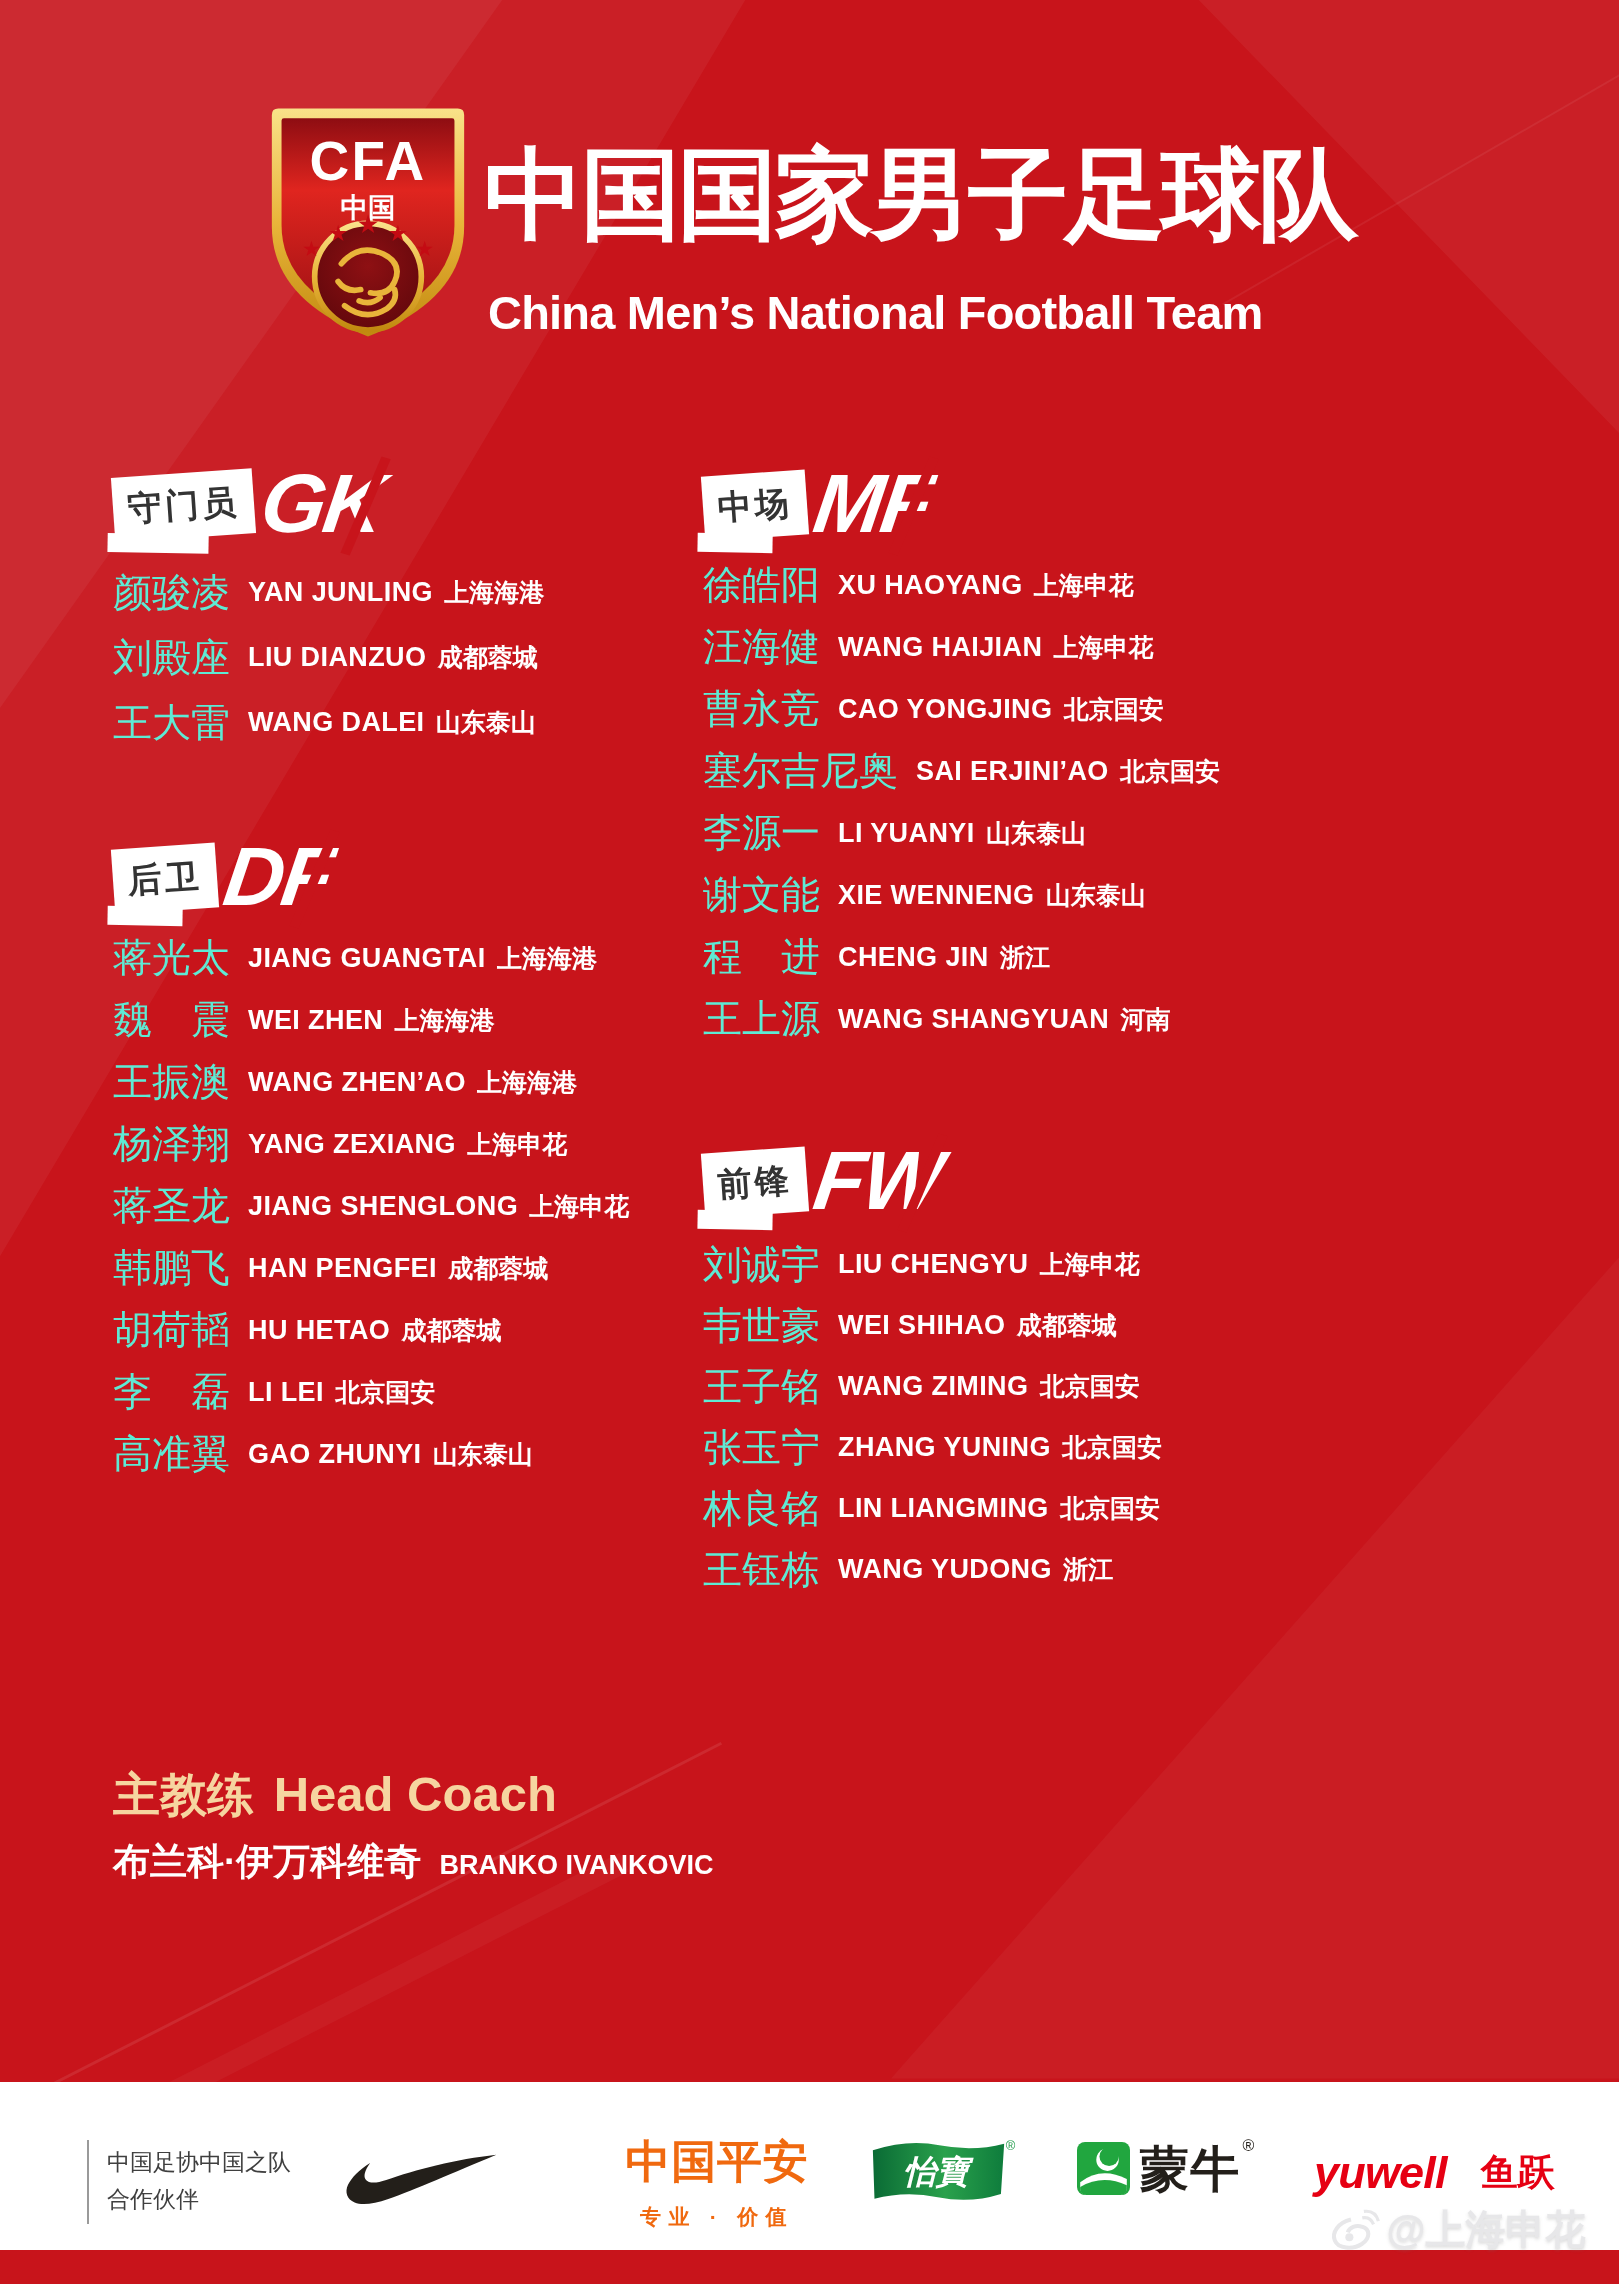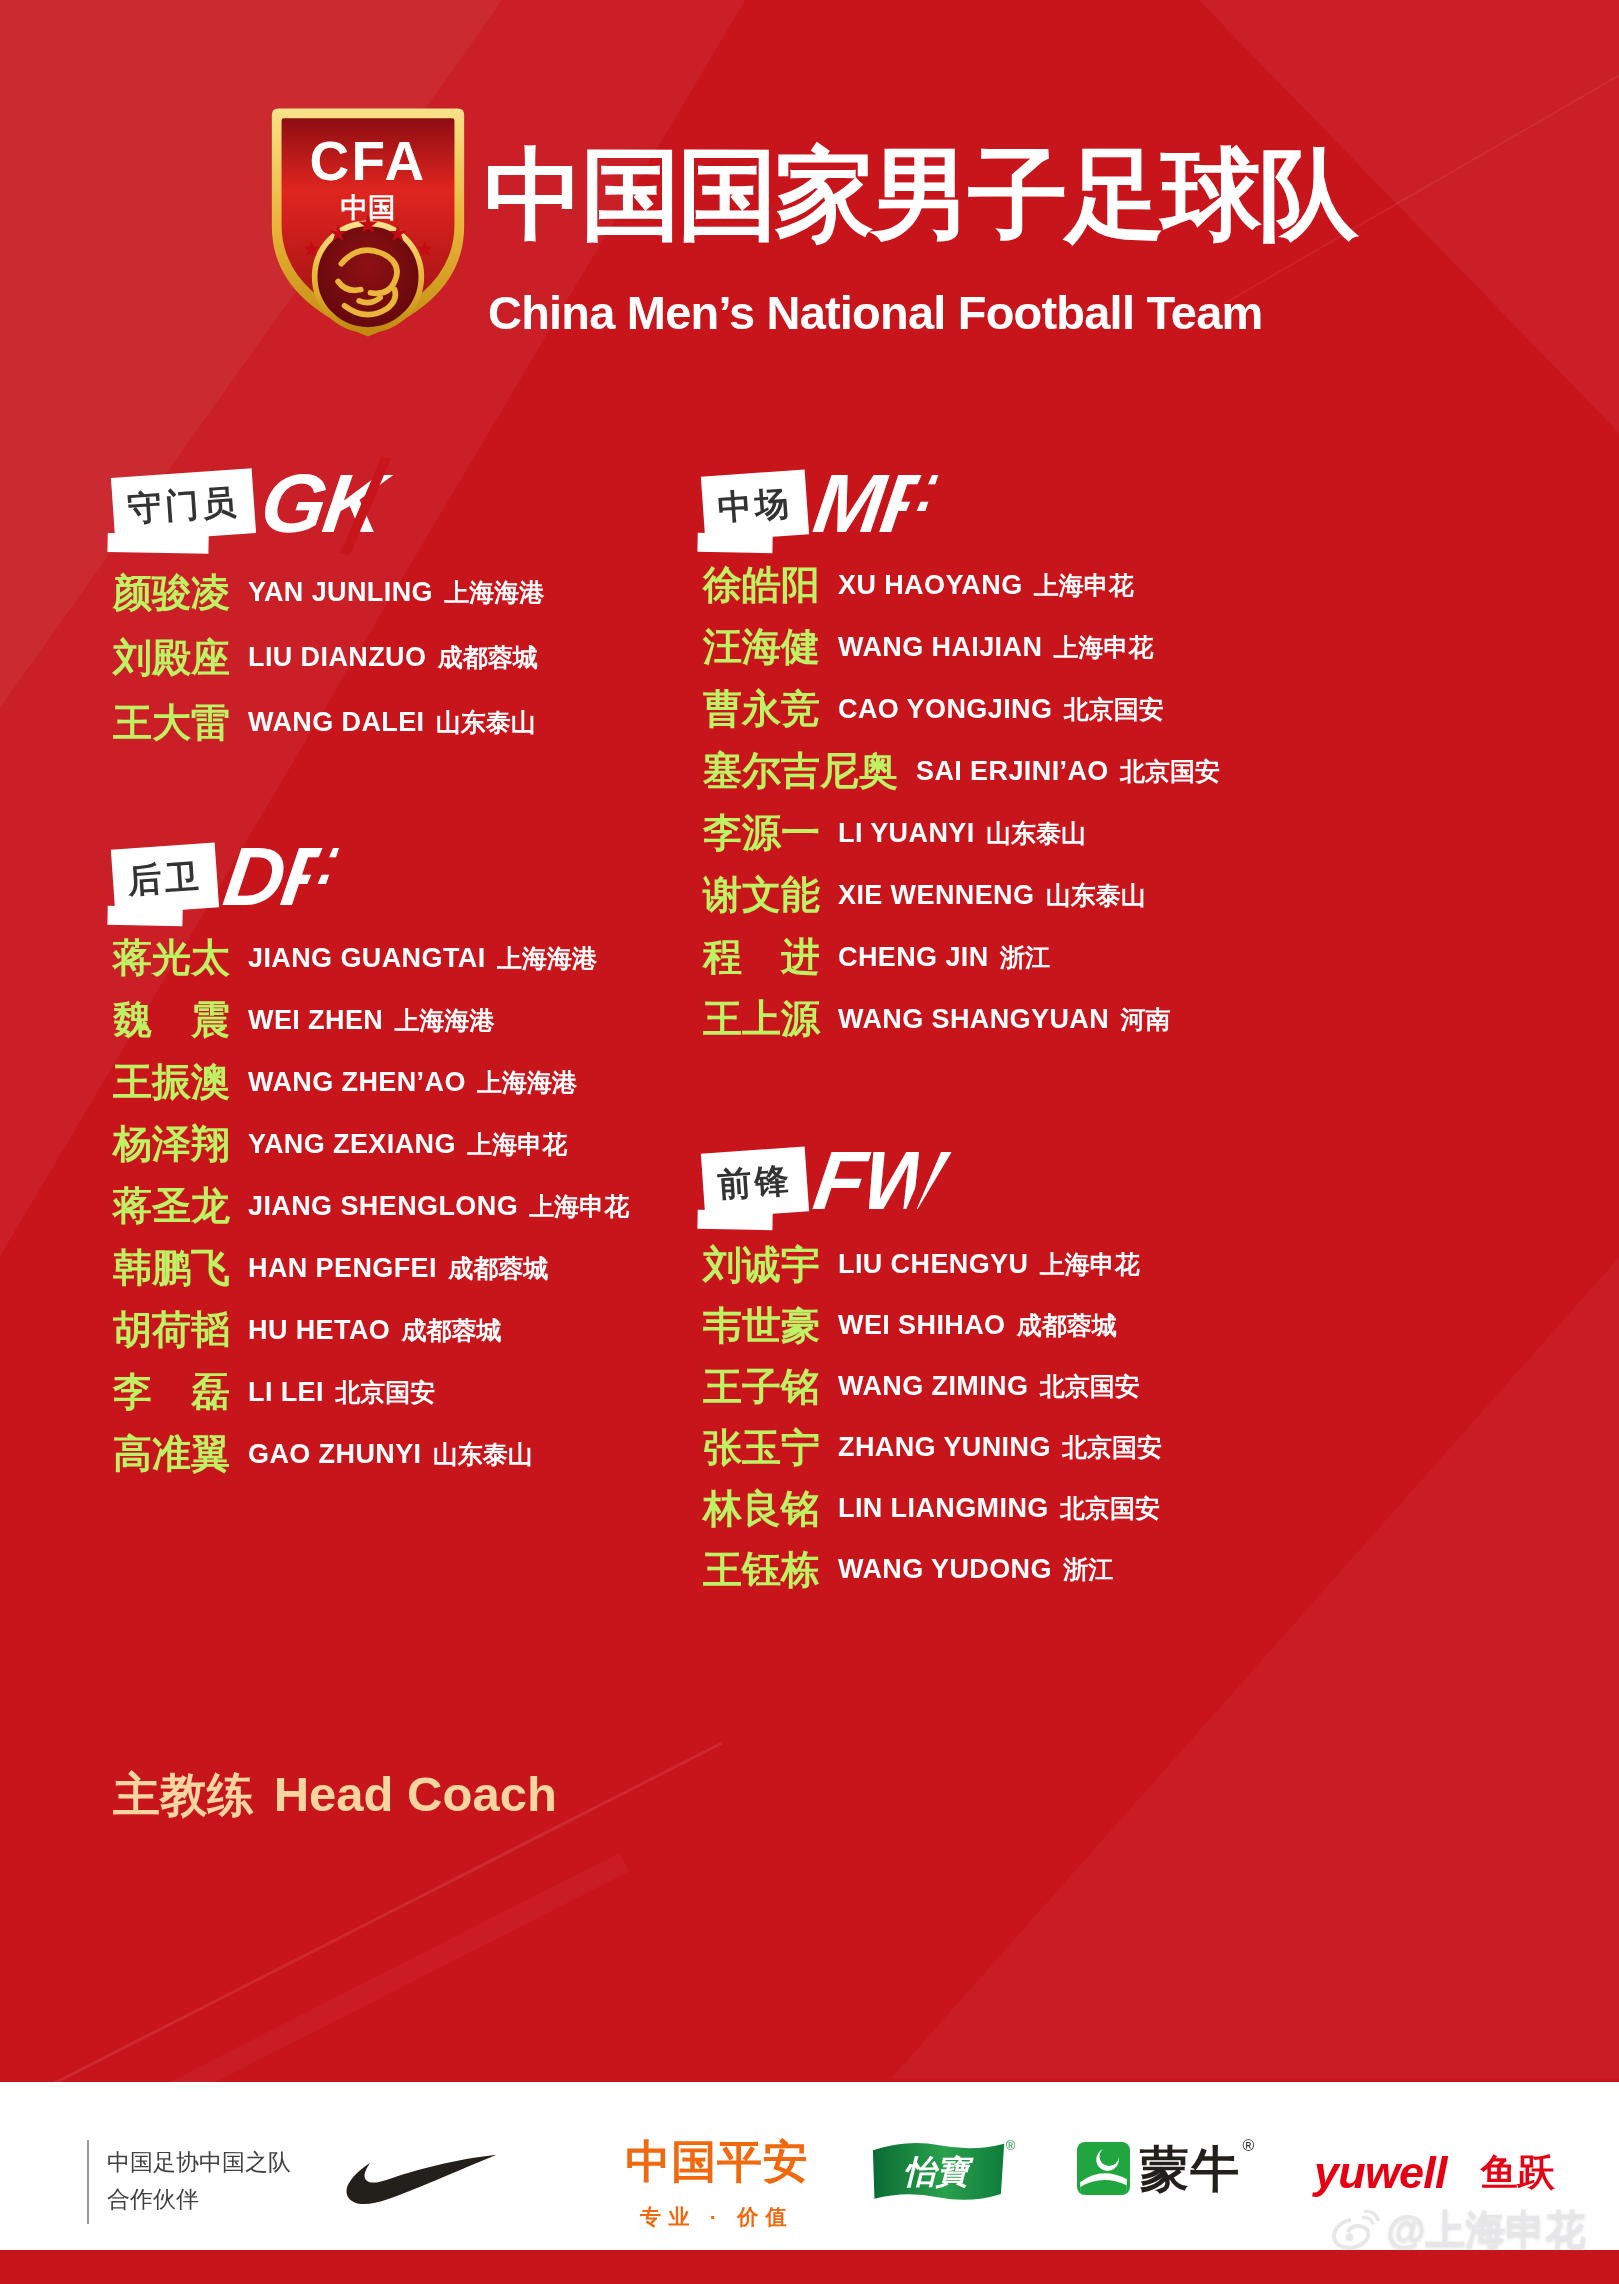--- a/index.html
+++ b/index.html
@@ -56,21 +56,21 @@
   #badge-df { left:113px; top:846px; }
   #badge-fw { left:703px; top:1150px; }
 
   
   .rows { position:absolute; display:flex; flex-direction:column; }
   #rows-gk { left:113px; top:560px; --rh:65px; }
   #rows-mf { left:703px; top:554px; --rh:62px; }
   #rows-df { left:113px; top:927px; --rh:62px; }
   #rows-fw { left:703px; top:1234px; --rh:61px; }
   .player-row { height:var(--rh); display:flex; align-items:center; white-space:nowrap; }
-  .p-name  { color:#bef264; font-size:39px; font-weight:700; }
+  .p-name  { color:#5eead4; font-size:39px; font-weight:400; }
   .p-pinyin{ color:#fff; font-size:27px; font-weight:800; margin-left:18px; letter-spacing:0.4px; }
   .p-club  { color:#fff; font-size:25px; font-weight:600; margin-left:11.3px; }
 
   
   .coach-line1 { position:absolute; left:113px; top:1764px; white-space:nowrap; }
   .coach-label-cn { color:#f6d5a0; font-size:47px; font-weight:900; }
   .coach-label-en { color:#f6d5a0; font-size:49px; font-weight:800; margin-left:16px; }
   .coach-line2 { position:absolute; left:113px; top:1837px; white-space:nowrap; }
   .coach-name-cn { color:#fff; font-size:37px; font-weight:900; }
   .coach-name-en { color:#fff; font-size:27px; font-weight:800; margin-left:14.6px; }
@@ -328,20 +328,24 @@
       <span class="p-pinyin">WANG YUDONG</span>
       <span class="p-club">浙江</span>
     </div>
 
   </div>
 
   <div class="coach-line1">
     <span class="coach-label-cn">主教练</span>
     <span class="coach-label-en">Head Coach</span>
   </div>
+  <div class="coach-line2">
+    <span class="coach-name-cn">布兰科·伊万科维奇</span>
+    <span class="coach-name-en">BRANKO IVANKOVIC</span>
+  </div>
 
   <div class="footer">
     <div class="f-divider"></div>
     <div class="f-partner">
       <div>中国足协中国之队</div>
       <div>合作伙伴</div>
     </div>
 
     <div class="f-nike">
       <svg width="158" height="81" viewBox="0 0 100 36">

